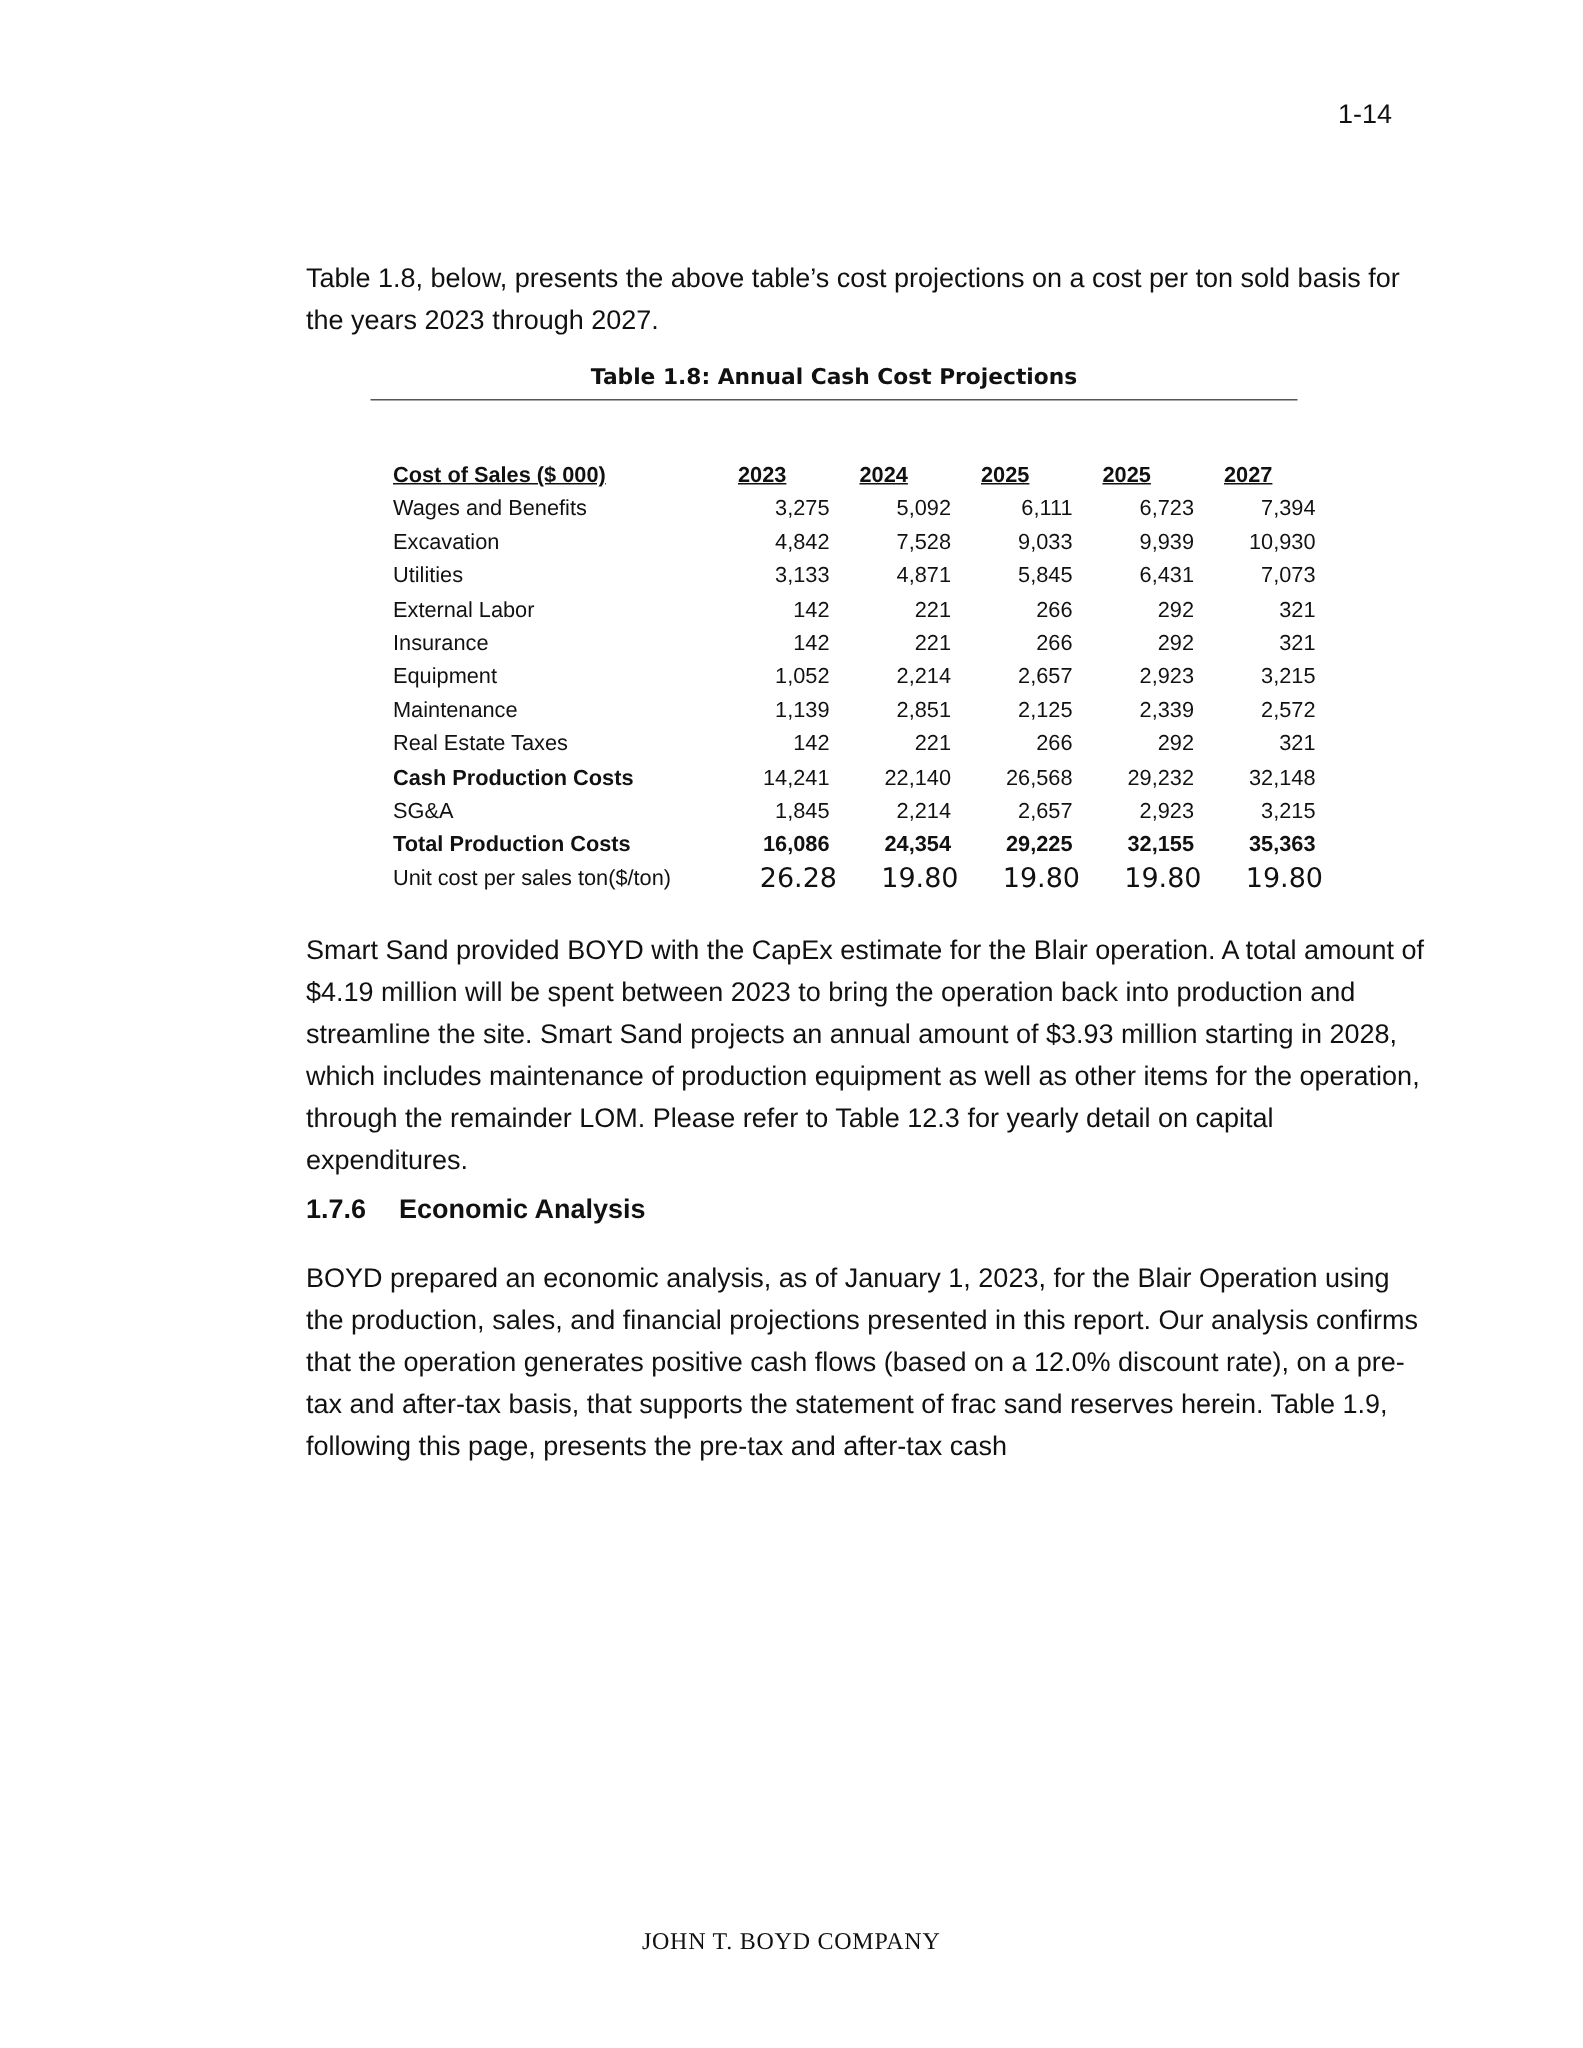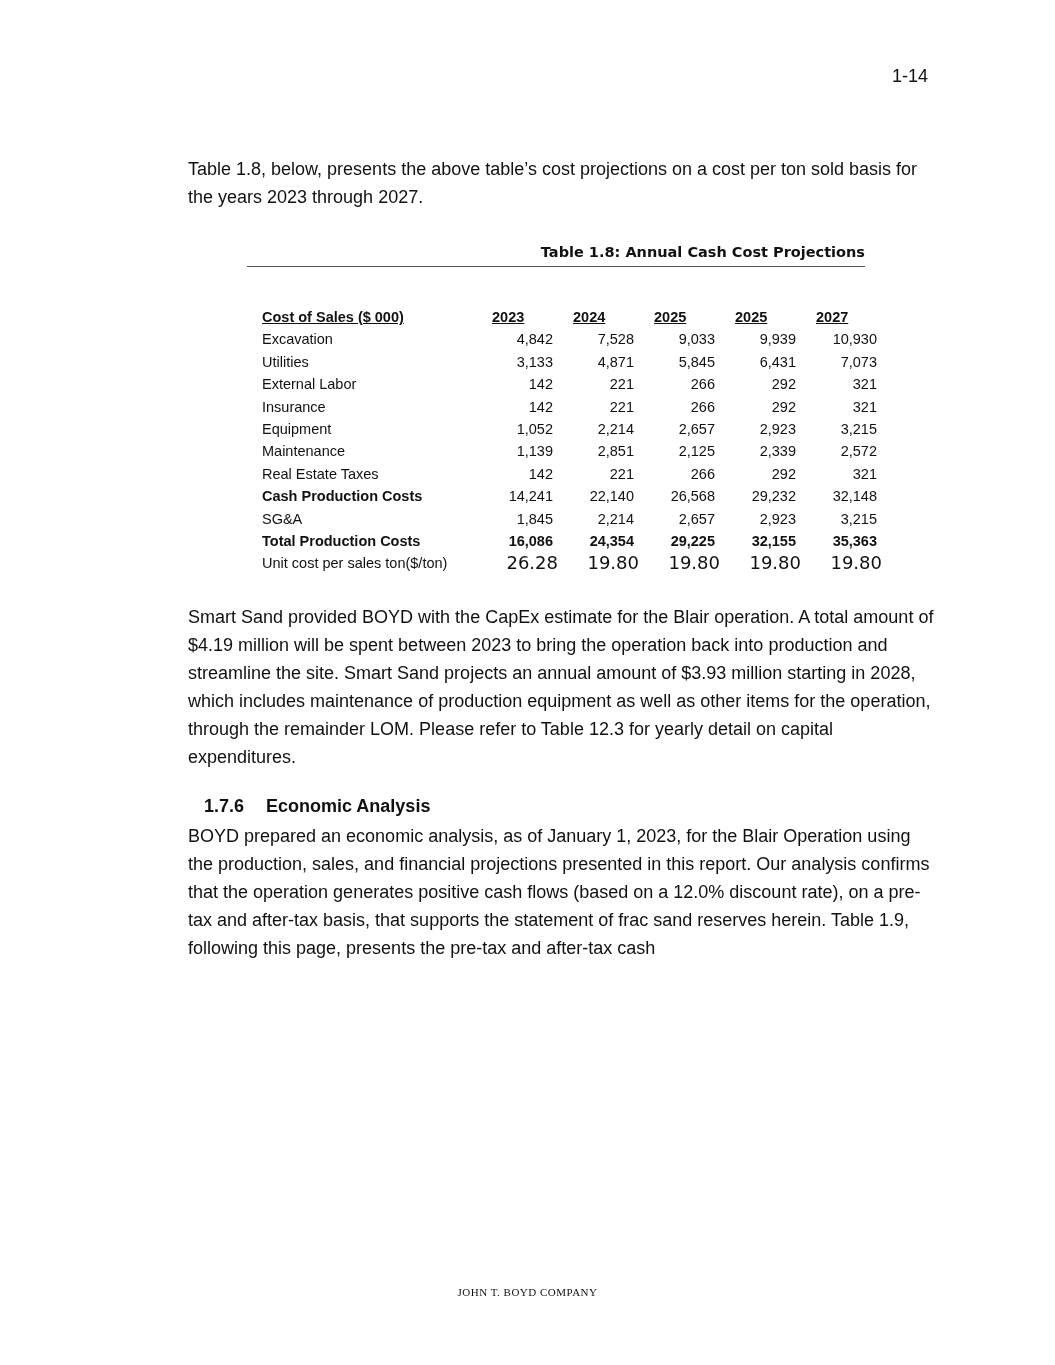--- a/index.html
+++ b/index.html
@@ -1,35 +1,35 @@
 <!DOCTYPE html>
 <html><head>
 <meta charset="utf-8">
 <style>
   html, body { margin:0; padding:0; background:#ffffff; }
   body { width:1055px; height:1365px; position:relative; overflow:hidden; color:#111; font-family:"Liberation Sans", sans-serif; }
   .page-num { position:absolute; top:66px; left:892px; font-size:18px; }
-  .para { position:absolute; left:188px; width:750px; font-size:18px; line-height:28px; margin:0; }
+  .para { position:absolute; left:188px; width:750px; font-size:18px; line-height:28px; margin:16px; }
   .p1 { top:155px; }
-  .table-title { position:absolute; top:244px; left:247px; width:618px; text-align:right; font-family:"DejaVu Sans", sans-serif; font-weight:bold; font-size:14.5px; }
+  .table-title { position:absolute; top:244px; left:247px; width:618px; text-align:center; font-family:"DejaVu Sans", sans-serif; font-weight:bold; font-size:14.5px; }
   .table-rule { position:absolute; top:266px; left:247px; width:618px; height:0; border-top:1.2px solid #555; }
   table.cost { position:absolute; top:276px; left:262px; border-collapse:collapse; font-size:14.5px;margin-top:30px; }
   table.cost td, table.cost th { padding:0; height:22.4px; line-height:22.4px; white-space:nowrap; }
   table.cost th { font-weight:bold; text-decoration:underline; text-align:left; }
   .c-label { width:210px; text-align:left; }
   .c-num { width:81px; text-align:right; }
   th.c-num { text-align:left; padding-left:20px !important; width:61px; }
   tr.bold td { font-weight:bold; }
   tr.unit td.c-num { font-family:"DejaVu Sans", sans-serif; font-size:18px; padding-right:0; }
   tr.unit td.c-num span { display:inline-block; transform:translateX(5px); }
   .p2 { top:603px; }
   .heading { position:absolute; top:796px; left:204px; font-size:18px; font-weight:bold; }
   .heading .num { display:inline-block; width:62px; }
   .p3 { top:822px; }
-  .footer { position:absolute; top:1286px; left:0; width:1055px; text-align:center; font-family:"Liberation Serif", serif; font-size:11px; letter-spacing:0.5px; }
+  .footer { position:absolute; top:1286px; left:0; width:1055px; text-align:center; font-family:"Liberation Serif", serif; font-size:16px; letter-spacing:0.5px; }
 </style>
 </head>
 <body>
 
 <div class="page-num">1-14</div>
 
 <p class="para p1">Table 1.8, below, presents the above table’s cost projections on a cost per ton sold basis for the years 2023 through 2027.</p>
 
 <div class="table-title">Table 1.8: Annual Cash Cost Projections</div>
 <div class="table-rule"></div>
@@ -39,20 +39,28 @@
     <tr>
       <th class="c-label">Cost of Sales ($ 000)</th>
       <th class="c-num">2023</th>
       <th class="c-num">2024</th>
       <th class="c-num">2025</th>
       <th class="c-num">2025</th>
       <th class="c-num">2027</th>
     </tr>
   </thead>
   <tbody>
+    <tr>
+      <td class="c-label">Wages and Benefits</td>
+      <td class="c-num">3,275</td>
+      <td class="c-num">5,092</td>
+      <td class="c-num">6,111</td>
+      <td class="c-num">6,723</td>
+      <td class="c-num">7,394</td>
+    </tr>
     <tr>
       <td class="c-label">Excavation</td>
       <td class="c-num">4,842</td>
       <td class="c-num">7,528</td>
       <td class="c-num">9,033</td>
       <td class="c-num">9,939</td>
       <td class="c-num">10,930</td>
     </tr>
     <tr>
       <td class="c-label">Utilities</td>

